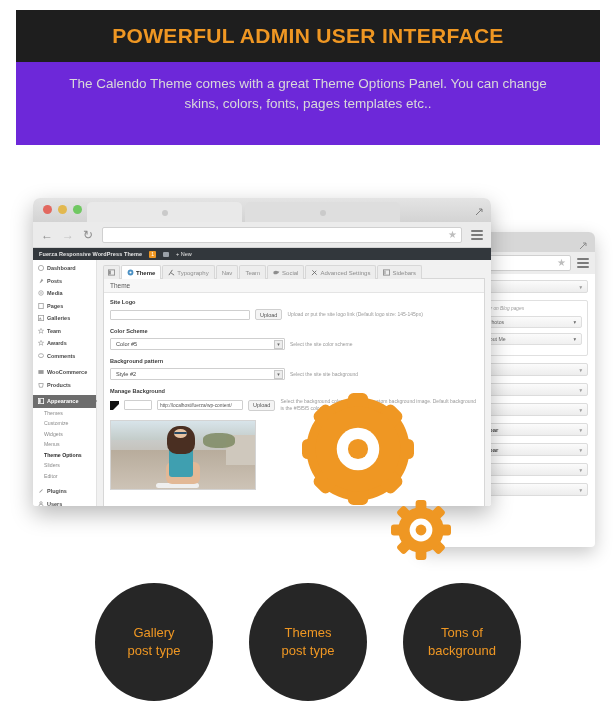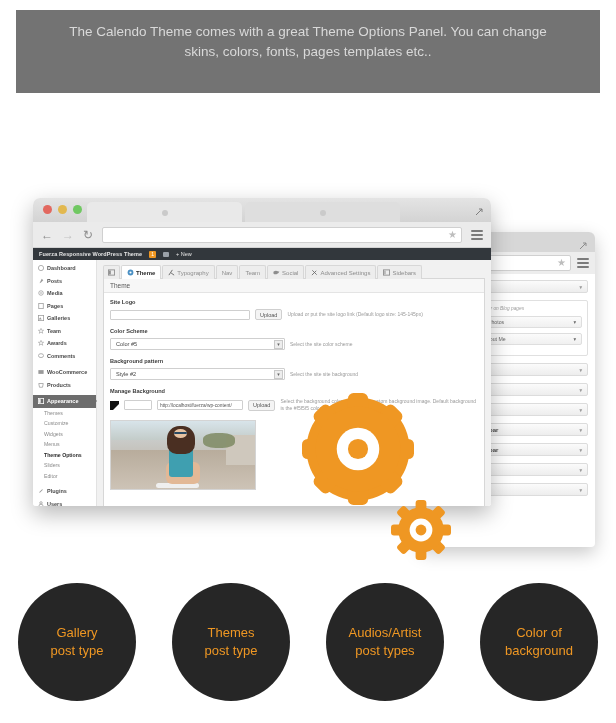--- a/index.html
+++ b/index.html
@@ -16,21 +16,21 @@
   .header-wrap { position:absolute; left:16px; top:10px; width:584px; height:135px; }
   .header-title-band {
     background:#1e1e1e; height:52px;
     display:flex; align-items:center; justify-content:center;
   }
   .header-title {
     color:#ef9723; font-size:21px; font-weight:bold; letter-spacing:.3px;
     text-align:center; white-space:nowrap;
   }
   .header-sub-band {
-    background:#737373; height:83px;
+    background:#6d28d9; height:83px;
     display:flex; align-items:flex-start; justify-content:center;
     padding-top:12px;
   }
   .header-sub {
     color:#d9d9d9; font-size:13.5px; line-height:20px; text-align:center;
     width:500px;
   }
 
   
   .stage { position:absolute; left:0; top:150px; width:616px; height:420px; }
@@ -205,20 +205,23 @@
   .circle {
     width:118px; height:118px; border-radius:50%; background:#262626;
     display:flex; flex-direction:column; align-items:center; justify-content:center;
     color:#ef9723; font-size:13px; line-height:18px; text-align:center;
   }
 </style>
 </head>
 <body>
 
 <div class="header-wrap">
+  <div class="header-title-band">
+    <div class="header-title">POWERFUL ADMIN USER INTERFACE</div>
+  </div>
   <div class="header-sub-band">
     <div class="header-sub">The Calendo Theme comes with a great Theme Options Panel. You can change skins, colors, fonts, pages templates etc..</div>
   </div>
 </div>
 
 <div class="stage">
 
   <div class="browser back">
     <div class="chrome-top">
       <span class="expand-ico">
@@ -593,20 +596,16 @@
 <div class="circles">
   <div class="circle">
     <span>Gallery</span>
     <span>post type</span>
   </div>
   <div class="circle">
     <span>Themes</span>
     <span>post type</span>
   </div>
   <div class="circle">
-    <span>Audios/Artist</span>
-    <span>post types</span>
-  </div>
-  <div class="circle">
-    <span>Color of</span>
+    <span>Tons of</span>
     <span>background</span>
   </div>
 </div>
 
 </body></html>

